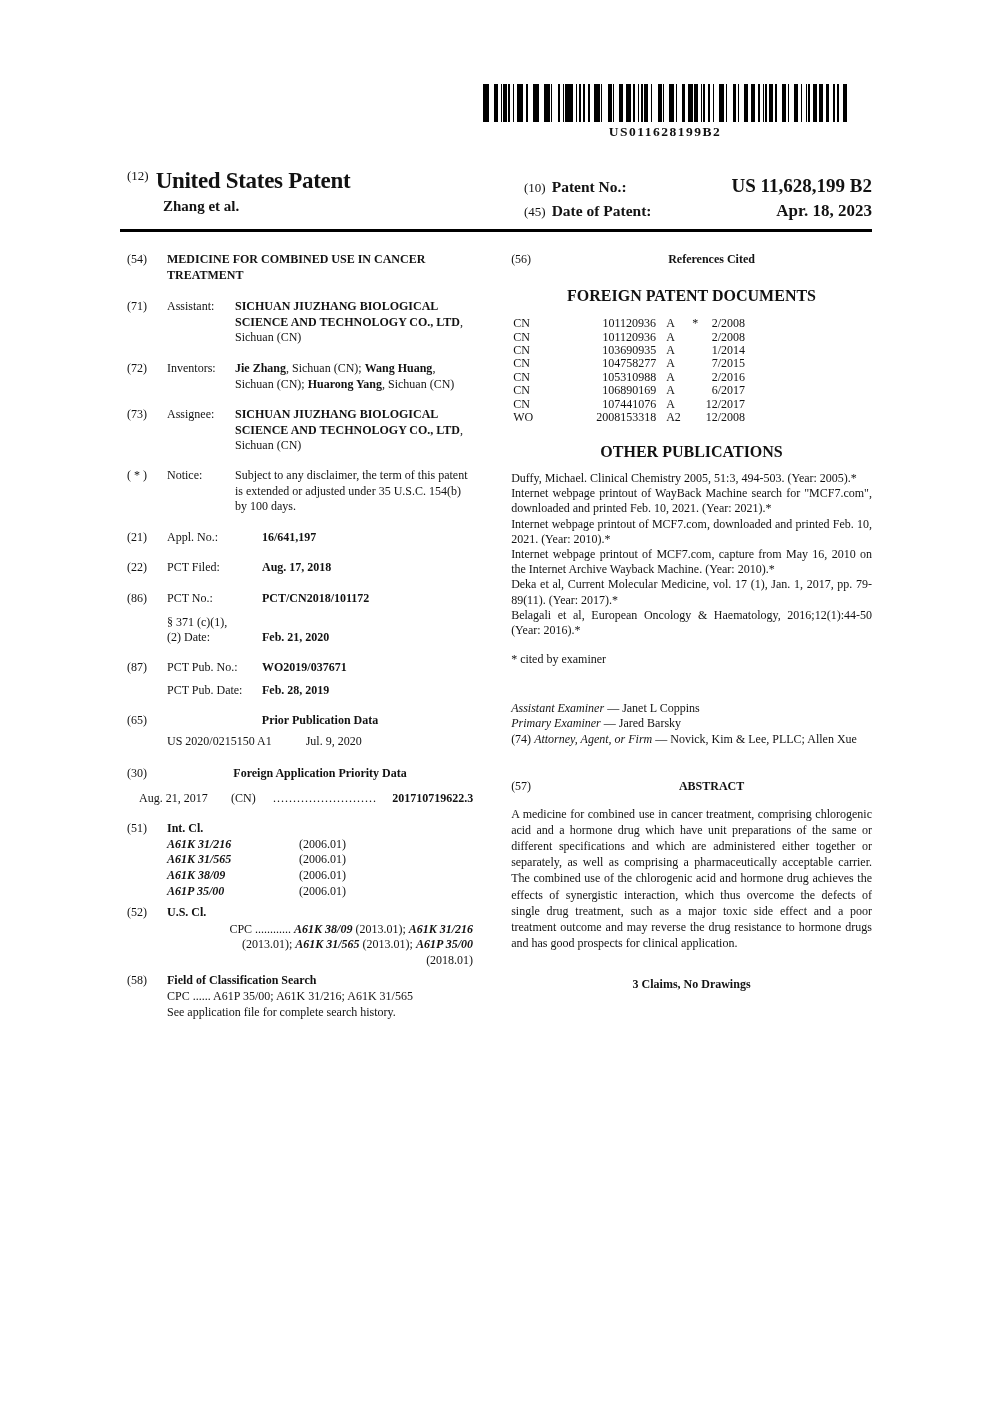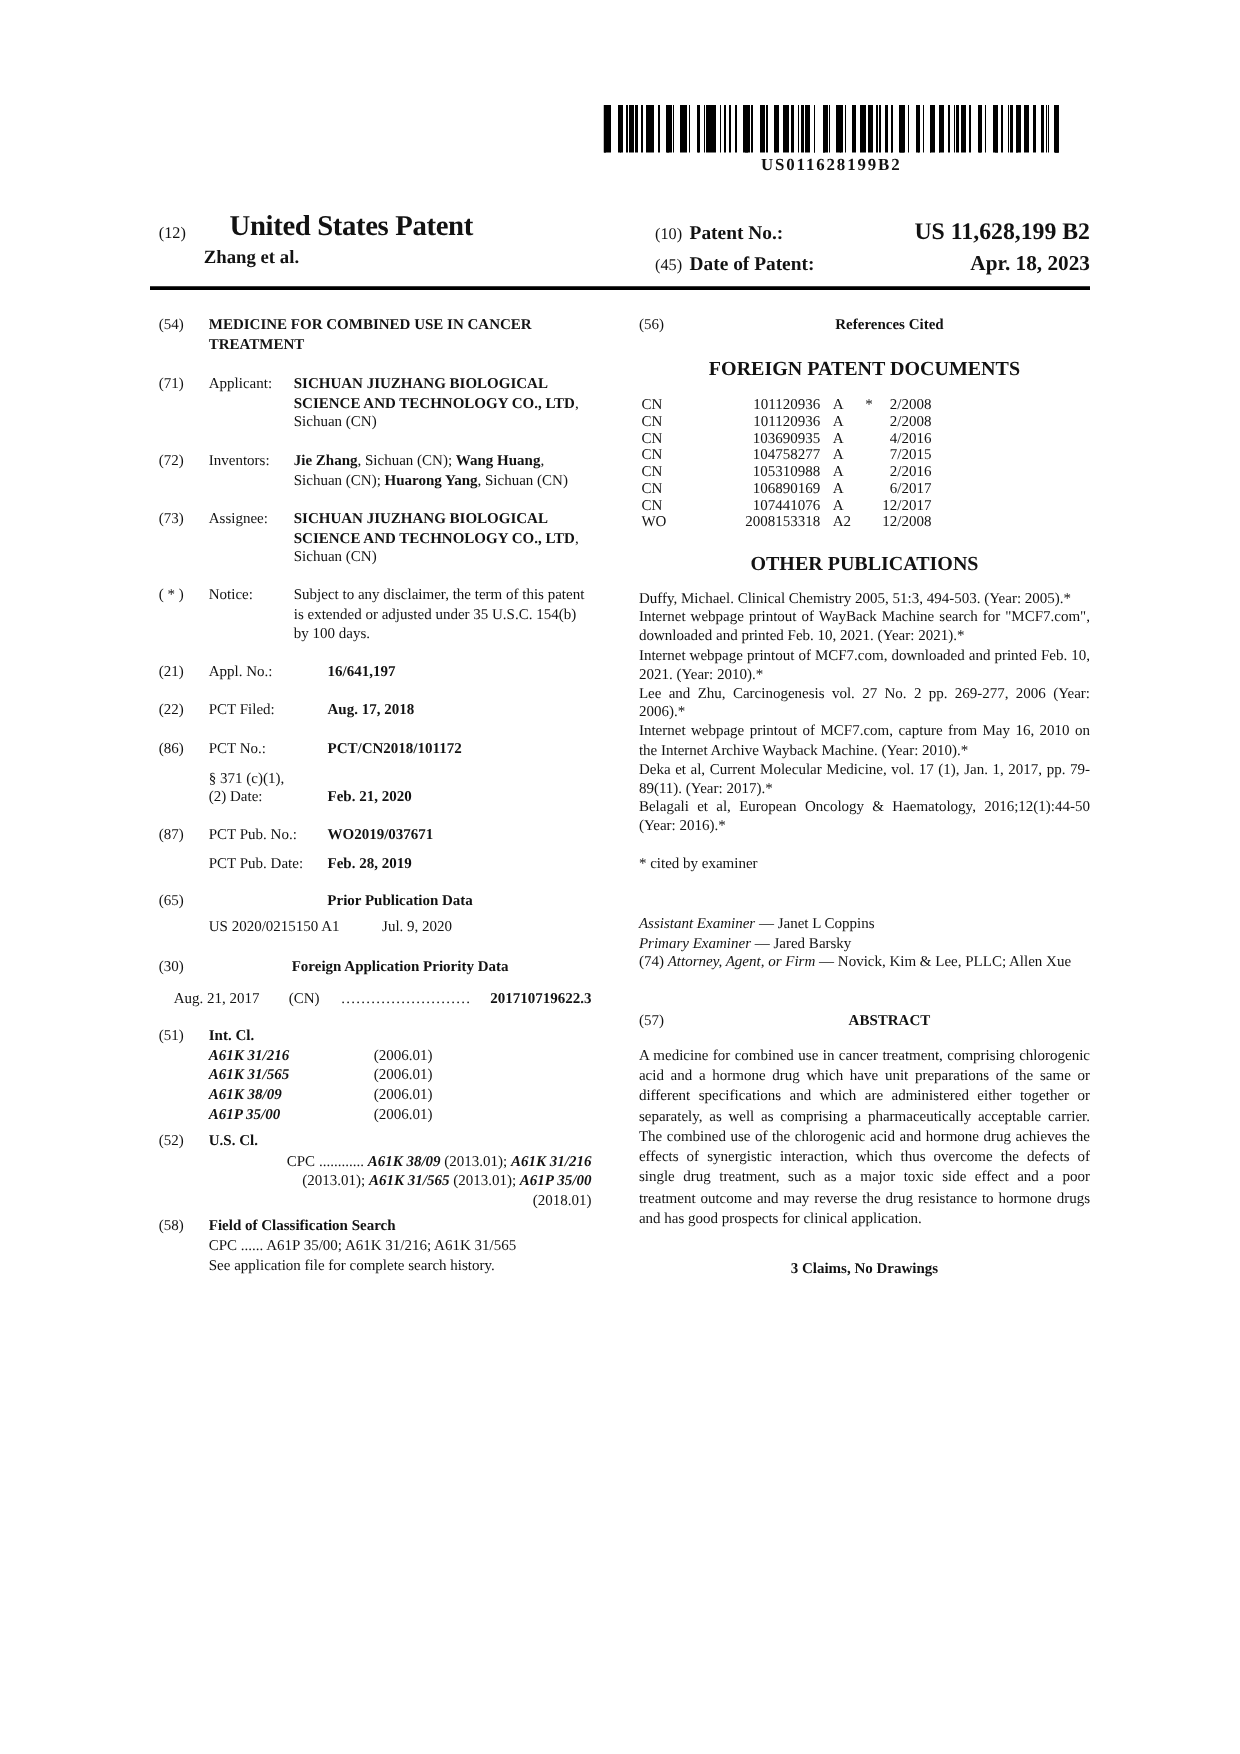--- a/index.html
+++ b/index.html
@@ -20,21 +20,21 @@
     height: 38px;
     background-image:
       linear-gradient(90deg,#000 0 3px,transparent 3px calc(100% - 4px),#000 calc(100% - 4px) 100%),
       repeating-linear-gradient(90deg,#000 0px,#000 2px,transparent 2px,transparent 5px,#000 5px,#000 6px,transparent 6px,transparent 11px,#000 11px,#000 15px,transparent 15px,transparent 18px,#000 18px,#000 19px,transparent 19px,transparent 25px),
       repeating-linear-gradient(90deg,transparent 0px,transparent 3px,#000 3px,#000 5px,transparent 5px,transparent 13px,#000 13px,#000 14px,transparent 14px,transparent 20px,#000 20px,#000 24px,transparent 24px,transparent 31px);
   }
   .barcode-text { text-align:center; font-size:13.5px; font-weight:bold; letter-spacing:1.5px; margin-top:2px; }
 
   
   .header { position:absolute; left:127px; top:168px; width:745px; display:flex; justify-content:space-between; }
-  .h-left .h-titleline { display:flex; align-items:flex-end;gap:28px; }
+  .h-left .h-titleline { display:flex; align-items:flex-start; }
   .h-num { font-size:13px; margin-right:7px; }
   .h-title { font-size:23px; font-weight:bold; letter-spacing:-0.3px; }
   .h-authors { font-size:15px; font-weight:bold; margin:4px 0 0 36px; }
   .h-right { width:348px; padding-top:7px; }
   .h-row { display:flex; justify-content:space-between; align-items:baseline; margin-bottom:4px; }
   .h-row .lblgrp { display:flex; align-items:baseline; }
   .h-row .h-num { margin-right:6px; }
   .h-lbl { font-size:15.5px; font-weight:bold; }
   .h-patno { font-size:19px; font-weight:bold; }
   .h-date { font-size:17px; font-weight:bold; }
@@ -140,21 +140,21 @@
     <div class="col-left">
 
       <div class="entry mb16">
         <span class="num">(54)</span>
         <div class="body title-text">MEDICINE FOR COMBINED USE IN CANCER TREATMENT</div>
       </div>
 
       <div class="entry mb15">
         <span class="num">(71)</span>
         <div class="body lblrow">
-          <span class="lbl68">Applicant:</span>
+          <span class="lbl68">Assistant:</span>
           <span class="val"><b>SICHUAN JIUZHANG BIOLOGICAL SCIENCE AND TECHNOLOGY CO., LTD</b><span>, Sichuan (CN)</span></span>
         </div>
       </div>
 
       <div class="entry mb15">
         <span class="num">(72)</span>
         <div class="body lblrow">
           <span class="lbl68">Inventors:</span>
           <span class="val"><b>Jie Zhang</b><span>, Sichuan (CN); </span><b>Wang Huang</b><span>, Sichuan (CN); </span><b>Huarong Yang</b><span>, Sichuan (CN)</span></span>
         </div>
@@ -311,21 +311,21 @@
             <span class="no">101120936</span>
             <span class="kind">A</span>
             <span class="star"></span>
             <span class="date">2/2008</span>
           </div>
         <div class="fpd-row">
             <span class="cc">CN</span>
             <span class="no">103690935</span>
             <span class="kind">A</span>
             <span class="star"></span>
-            <span class="date">4/2016</span>
+            <span class="date">1/2014</span>
           </div>
         <div class="fpd-row">
             <span class="cc">CN</span>
             <span class="no">104758277</span>
             <span class="kind">A</span>
             <span class="star"></span>
             <span class="date">7/2015</span>
           </div>
         <div class="fpd-row">
             <span class="cc">CN</span>
@@ -356,21 +356,20 @@
             <span class="date">12/2008</span>
           </div>
       </div>
 
       <div class="sub-head">OTHER PUBLICATIONS</div>
 
       <div class="pubs">
         <p>Duffy, Michael. Clinical Chemistry 2005, 51:3, 494-503. (Year: 2005).*</p>
         <p>Internet webpage printout of WayBack Machine search for "MCF7.com", downloaded and printed Feb. 10, 2021. (Year: 2021).*</p>
         <p>Internet webpage printout of MCF7.com, downloaded and printed Feb. 10, 2021. (Year: 2010).*</p>
-        <p>Lee and Zhu, Carcinogenesis vol. 27 No. 2 pp. 269-277, 2006 (Year: 2006).*</p>
         <p>Internet webpage printout of MCF7.com, capture from May 16, 2010 on the Internet Archive Wayback Machine. (Year: 2010).*</p>
         <p>Deka et al, Current Molecular Medicine, vol. 17 (1), Jan. 1, 2017, pp. 79-89(11). (Year: 2017).*</p>
         <p>Belagali et al, European Oncology &amp; Haematology, 2016;12(1):44-50 (Year: 2016).*</p>
       </div>
 
       <p class="cited">* cited by examiner</p>
 
       <div class="examiners">
         <p><i>Assistant Examiner</i><span> — Janet L Coppins</span></p>
         <p><i>Primary Examiner</i><span> — Jared Barsky</span></p>

